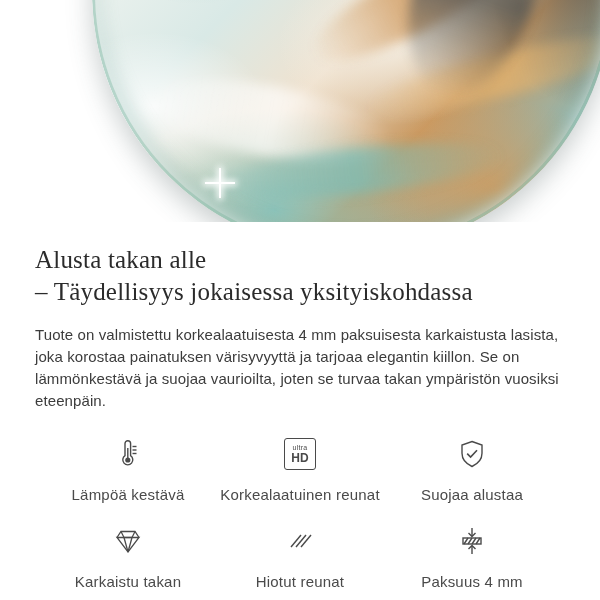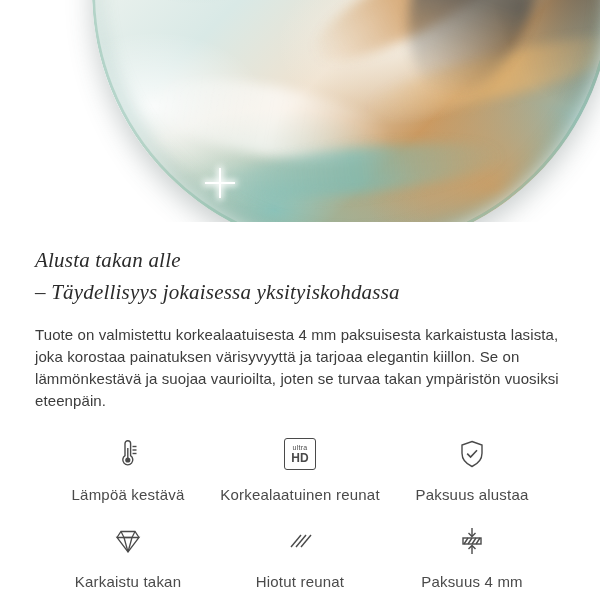--- a/index.html
+++ b/index.html
@@ -81,27 +81,26 @@
   .sparkle::before { left: 14px; top: 0; width: 2px; height: 30px; }
   .sparkle::after { left: 0; top: 14px; width: 30px; height: 2px; }
 
   
   .content {
     padding: 0 30px;
     box-sizing: border-box;
   }
   .headline {
     font-family: "Liberation Serif", serif;
-    font-size: 21px;
+    font-size: 25px;
     line-height: 32px;
     color: #2b2b2b;
     font-weight: 400;
     margin: 22px 0 0 5px;
     letter-spacing: 0.2px;
-    font-style: italic;
   }
   .headline .line2 { display: block; }
   .body-copy {
     margin: 16px 0 0 5px;
     width: 548px;
     font-size: 15px;
     line-height: 22px;
     color: #3c3c3c;
     letter-spacing: 0.1px;
   }
@@ -198,21 +197,21 @@
       <div class="feature-label">Korkealaatuinen reunat</div>
     </div>
 
     <div class="feature">
       <div class="feature-icon">
         <svg width="34" height="34" viewBox="0 0 34 34" fill="none" stroke="currentColor" stroke-width="1.4">
           <path d="M17 4.5l10 3.6v8.2c0 6.3-4.3 10.6-10 13.2-5.7-2.6-10-6.9-10-13.2V8.1z"></path>
           <polyline points="12.2,16.6 15.6,20 22,13.2" stroke-width="1.6"></polyline>
         </svg>
       </div>
-      <div class="feature-label">Paksuus alustaa</div>
+      <div class="feature-label">Suojaa alustaa</div>
     </div>
 
     <div class="feature">
       <div class="feature-icon">
         <svg width="34" height="34" viewBox="0 0 34 34" fill="none" stroke="currentColor" stroke-width="1.3">
           <path d="M6 13.5h22L17 28z"></path>
           <path d="M6 13.5l4-6h14l4 6"></path>
           <line x1="10" y1="7.5" x2="13" y2="13.5"></line>
           <line x1="24" y1="7.5" x2="21" y2="13.5"></line>
           <line x1="13" y1="13.5" x2="17" y2="28"></line>

